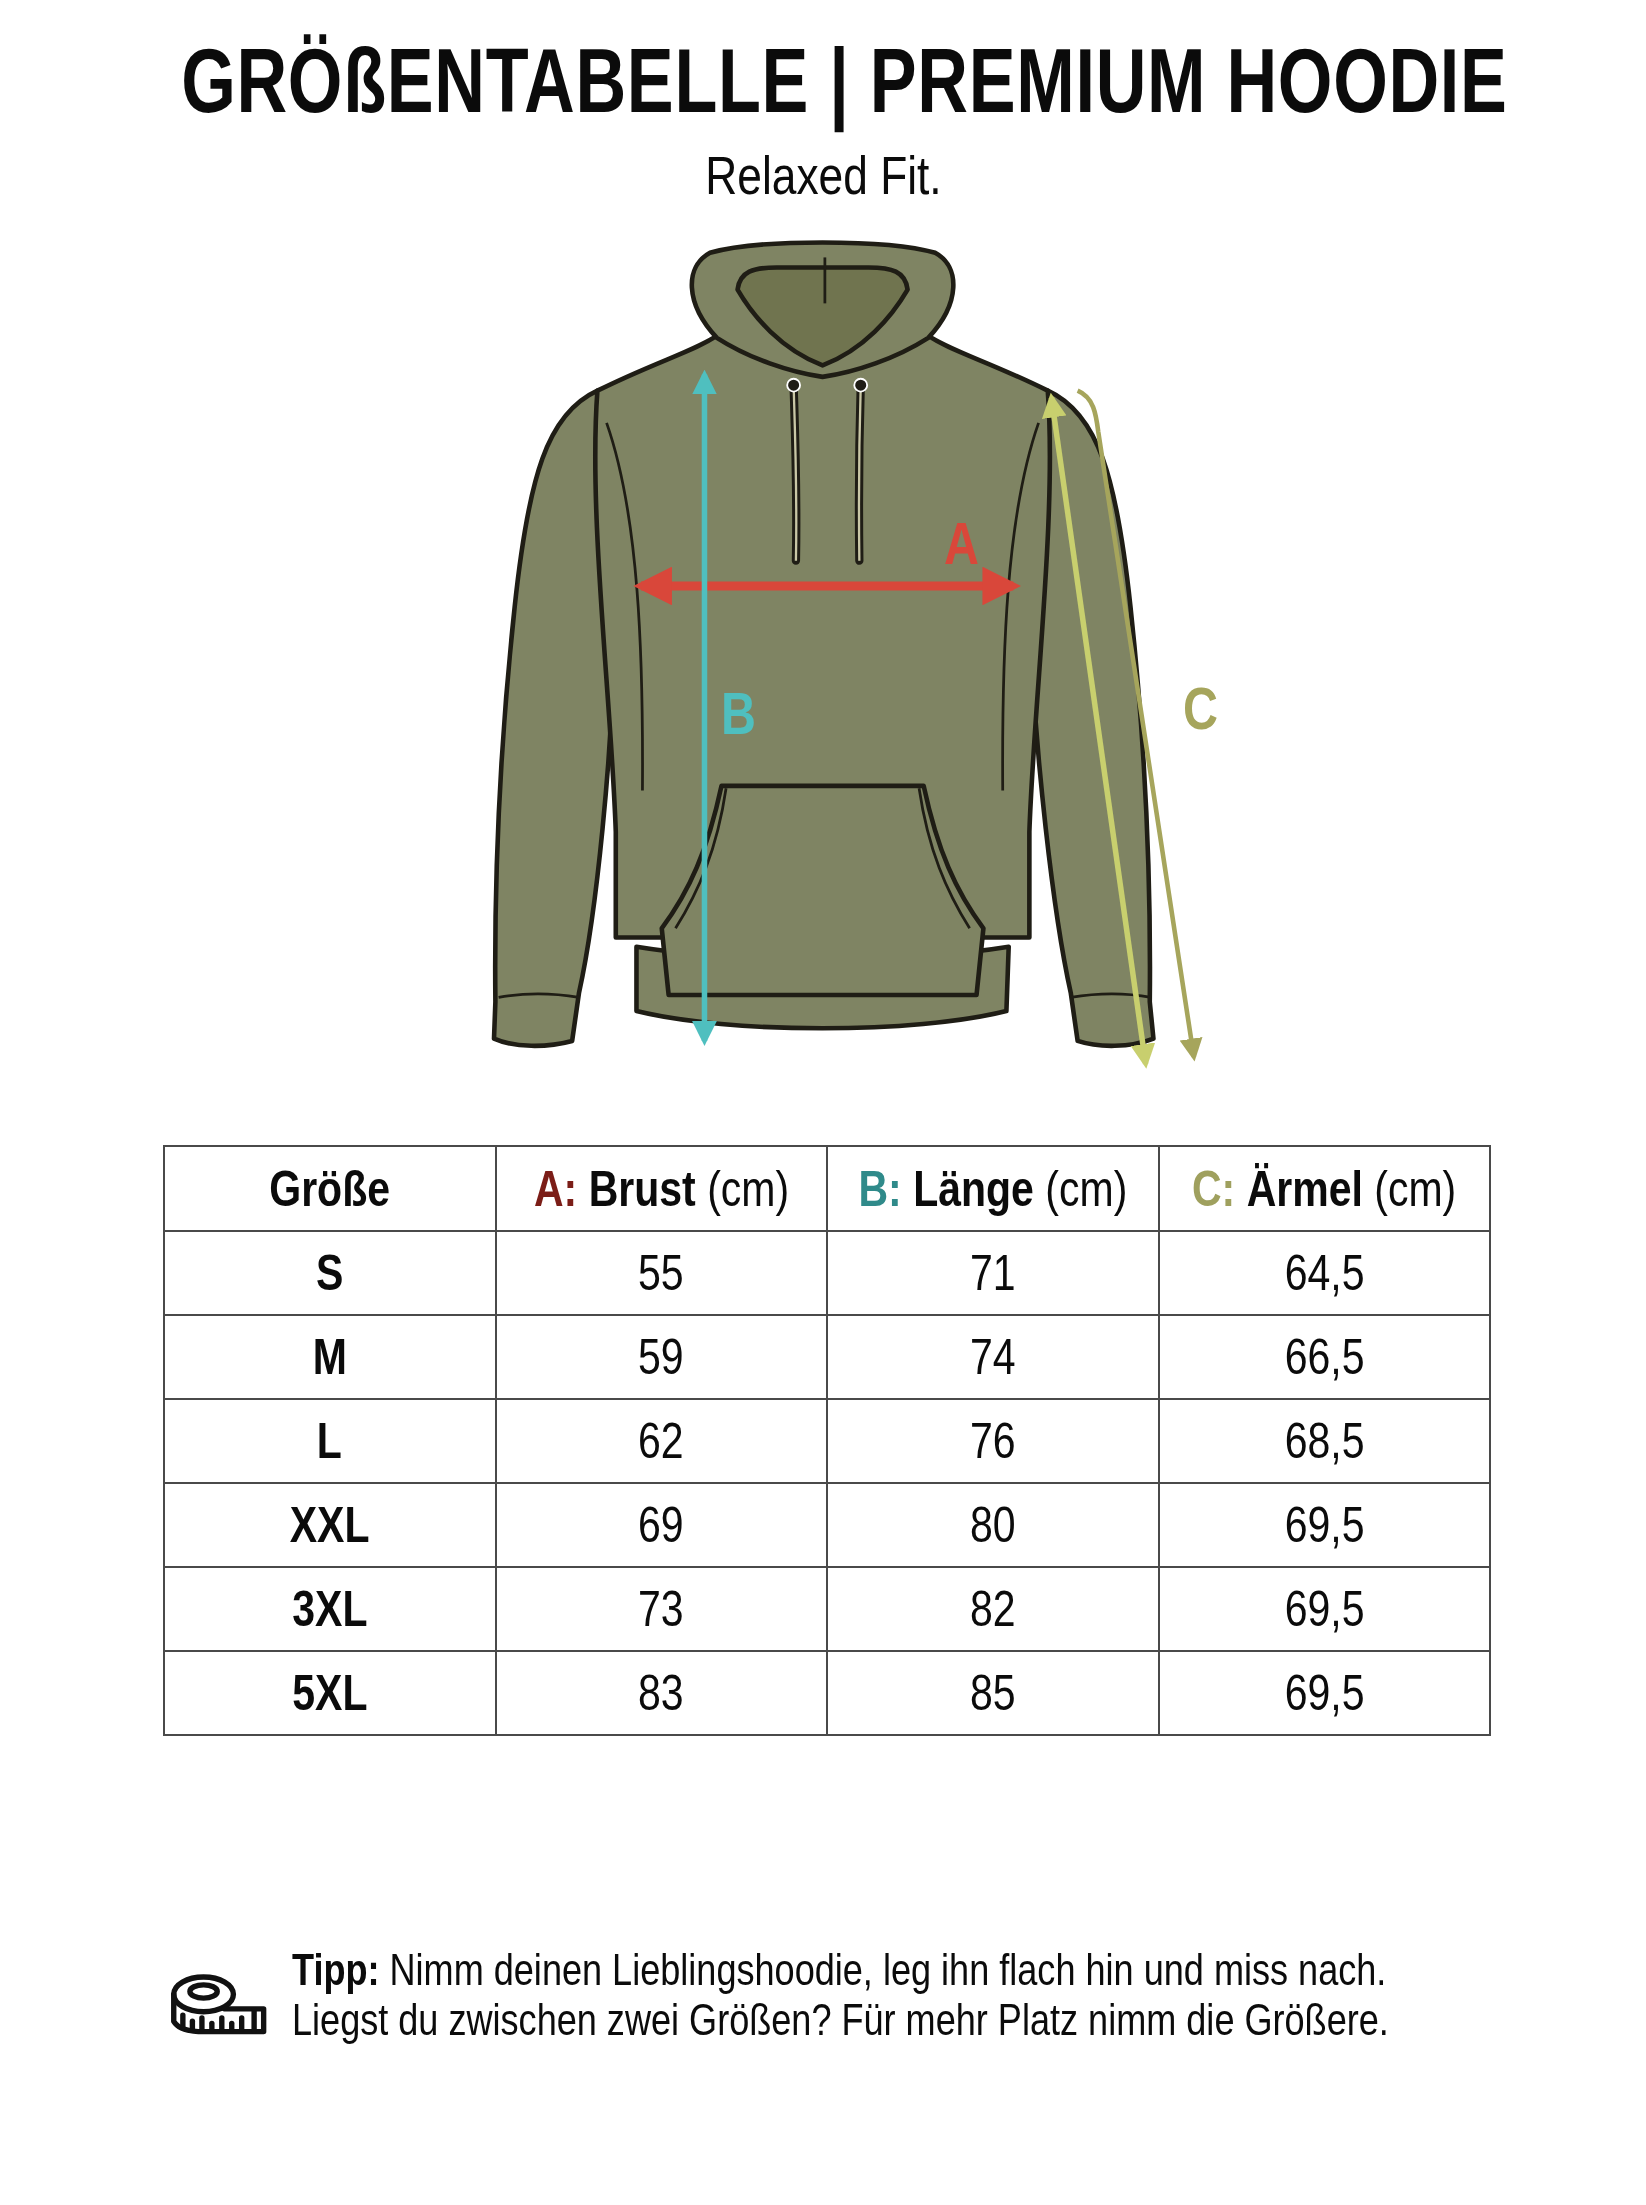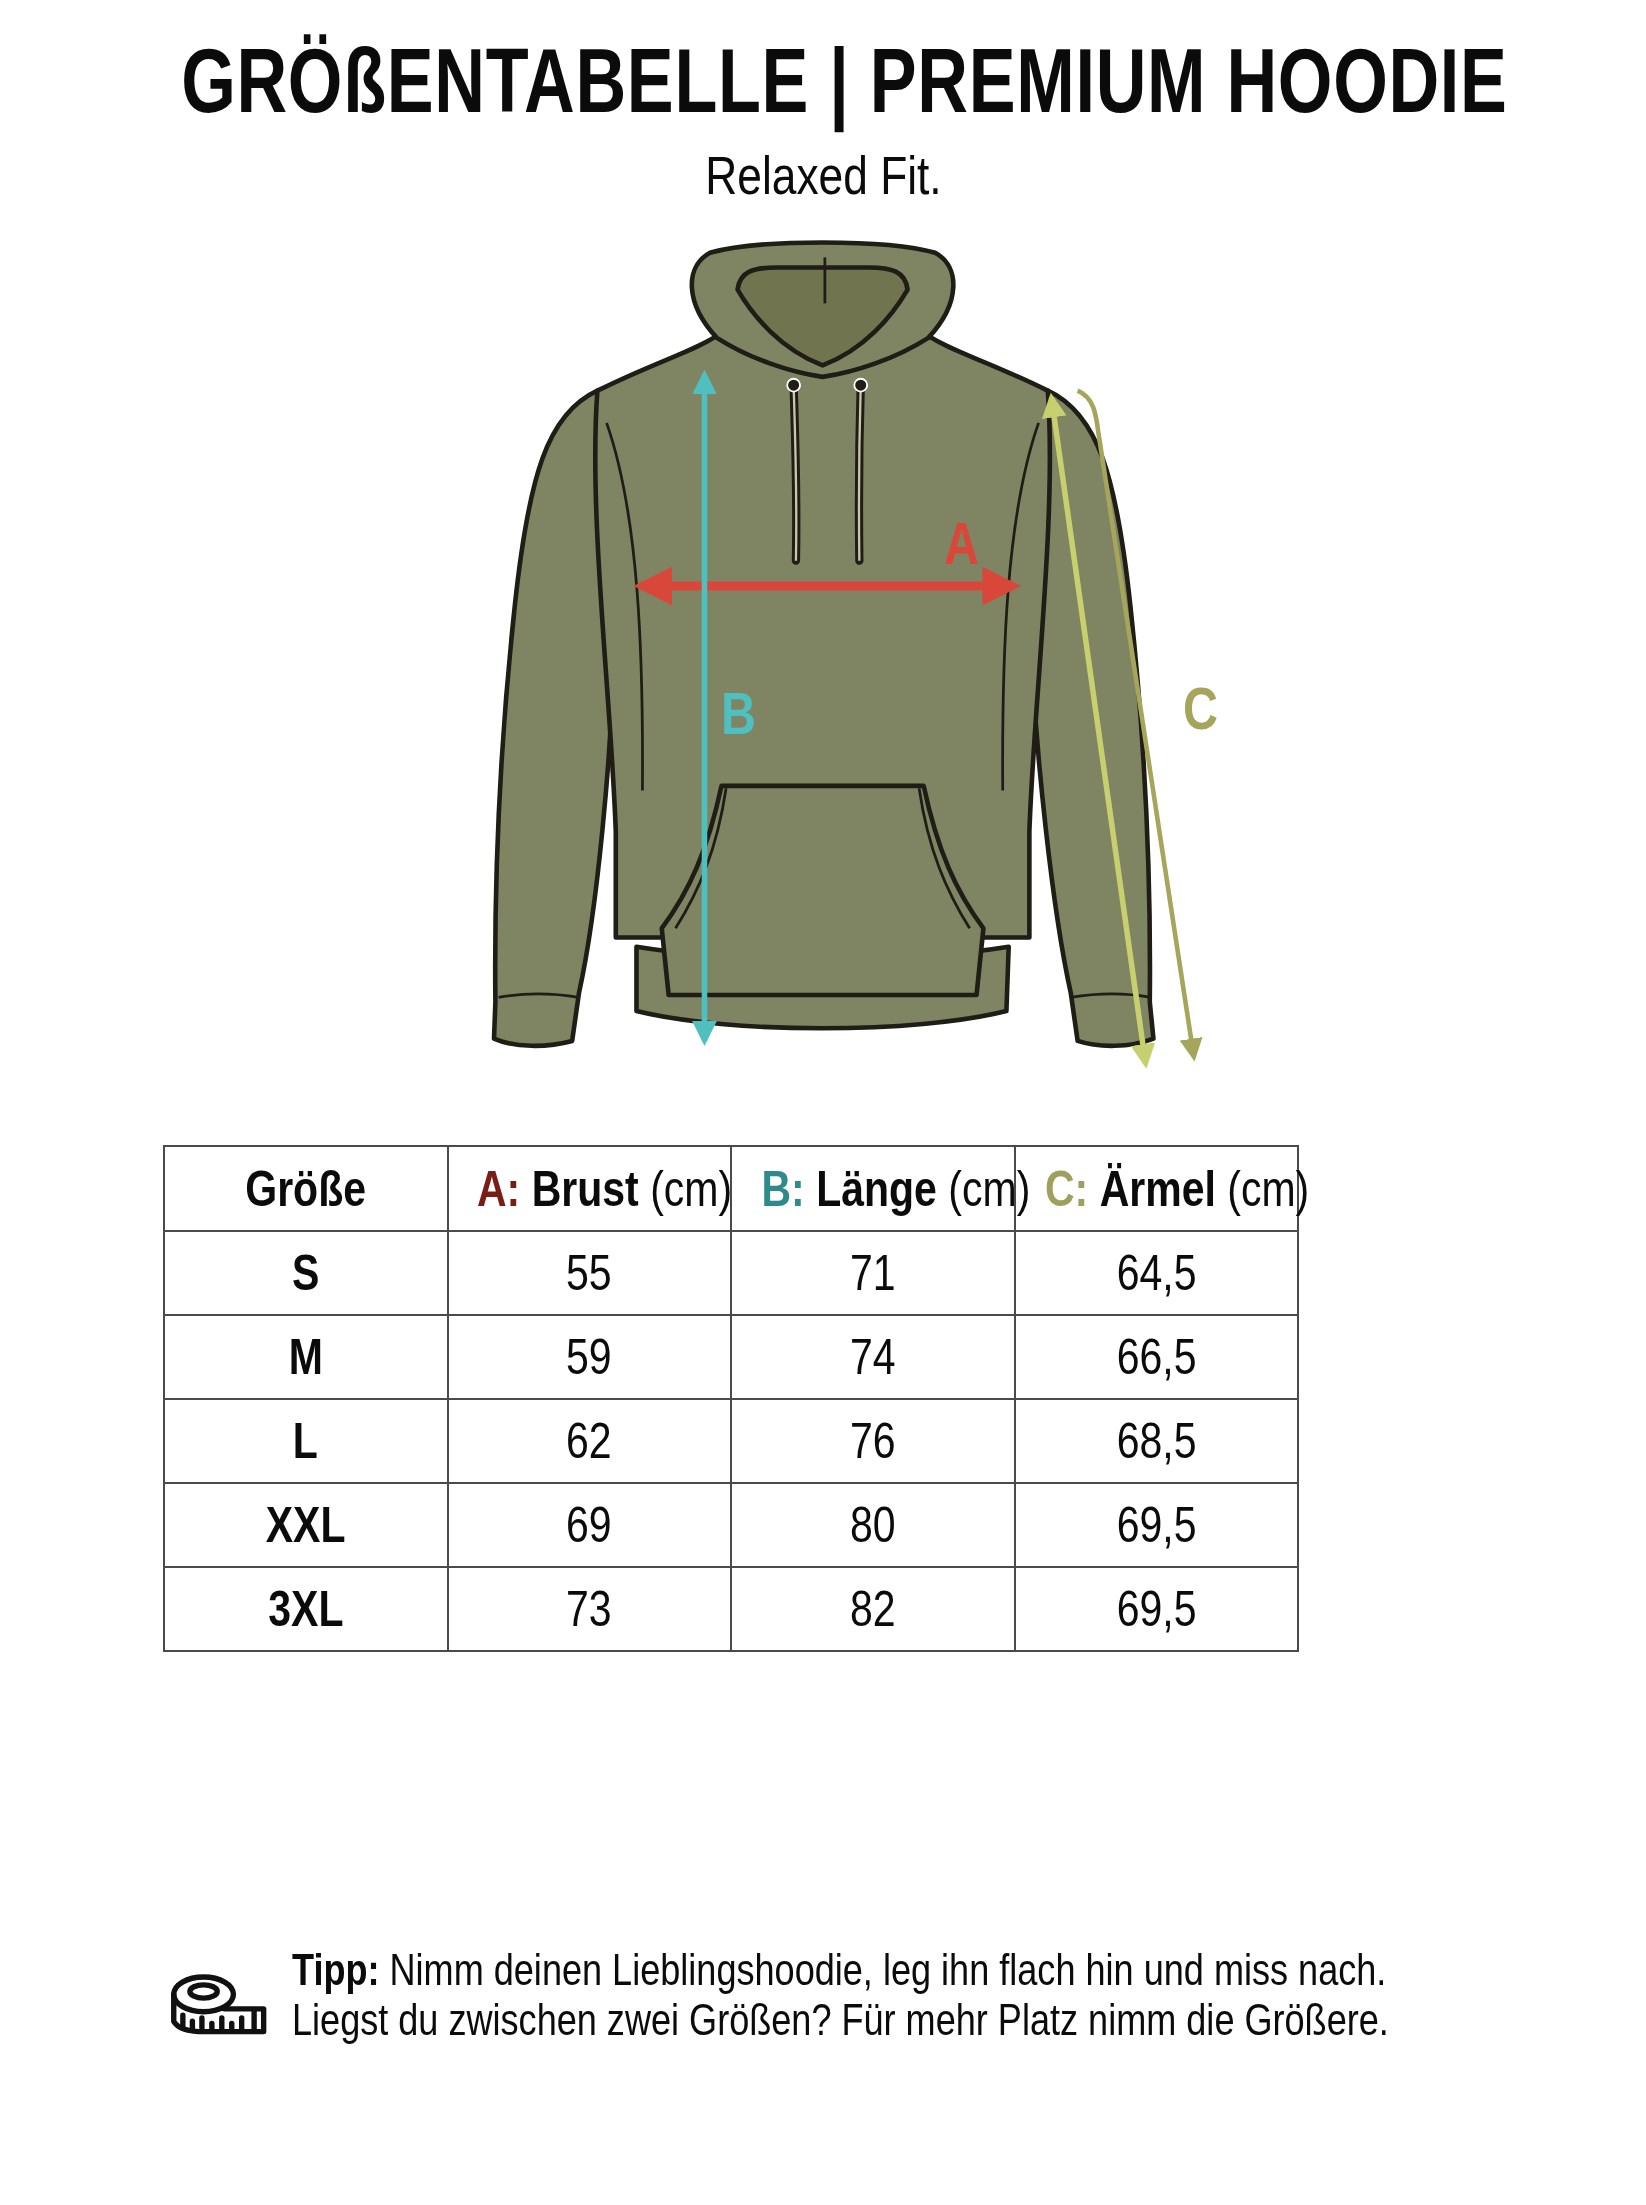--- a/index.html
+++ b/index.html
@@ -18,21 +18,21 @@
     font-size: 54px; font-weight: 400; line-height: 1;
     transform: scaleX(0.82); transform-origin: center top;
   }
   .figure { position: absolute; left: 0; top: 239px; width: 1647px; height: 864px; }
   .figure svg { position: absolute; left: 0; top: 0; }
   .lbl {
     position: absolute; font-weight: 700; font-size: 59px; line-height: 1;
     transform: scaleX(0.82); transform-origin: left top;
   }
   table.size {
-    position: absolute; left: 163px; top: 1145px; width: 1136px;
+    position: absolute; left: 163px; top: 1145px; width: 1328px;
     border-collapse: collapse; table-layout: fixed;
   }
   table.size td, table.size th {
     border: 2.8px solid #4a4a4a; height: 82px; text-align: center; vertical-align: middle;
     padding: 0; font-size: 50px; line-height: 1;
   }
   table.size th { height: 83px; font-weight: 700; }
   .cell-inner { display: inline-block; transform: scaleX(0.82); transform-origin: center; white-space: nowrap; }
   .size-col { font-weight: 700; }
   .num { font-weight: 400; }
@@ -156,20 +156,26 @@
     <tr>
       <td class="size-col"><span class="cell-inner">XXL</span></td>
       <td class="num"><span class="cell-inner">69</span></td>
       <td class="num"><span class="cell-inner">80</span></td>
       <td class="num"><span class="cell-inner">69,5</span></td>
     </tr>
     <tr>
       <td class="size-col"><span class="cell-inner">3XL</span></td>
       <td class="num"><span class="cell-inner">73</span></td>
       <td class="num"><span class="cell-inner">82</span></td>
+      <td class="num"><span class="cell-inner">69,5</span></td>
+    </tr>
+    <tr>
+      <td class="size-col"><span class="cell-inner">5XL</span></td>
+      <td class="num"><span class="cell-inner">83</span></td>
+      <td class="num"><span class="cell-inner">85</span></td>
       <td class="num"><span class="cell-inner">69,5</span></td>
     </tr>
   </tbody>
 </table>
 
 <div class="tip">
   <svg class="tip-icon" viewBox="0 0 260 210">
     <g fill="none" stroke="#111" stroke-width="13" stroke-linejoin="round" stroke-linecap="round">
       <ellipse cx="100" cy="95" rx="72" ry="42"></ellipse>
       <ellipse cx="100" cy="88" rx="33" ry="16"></ellipse>

